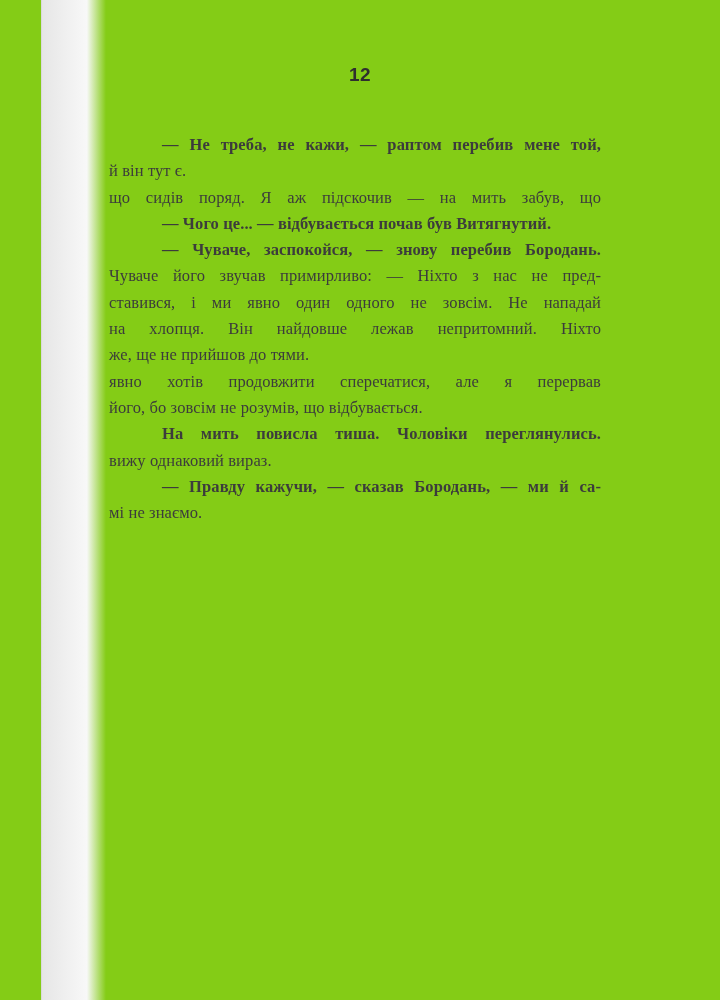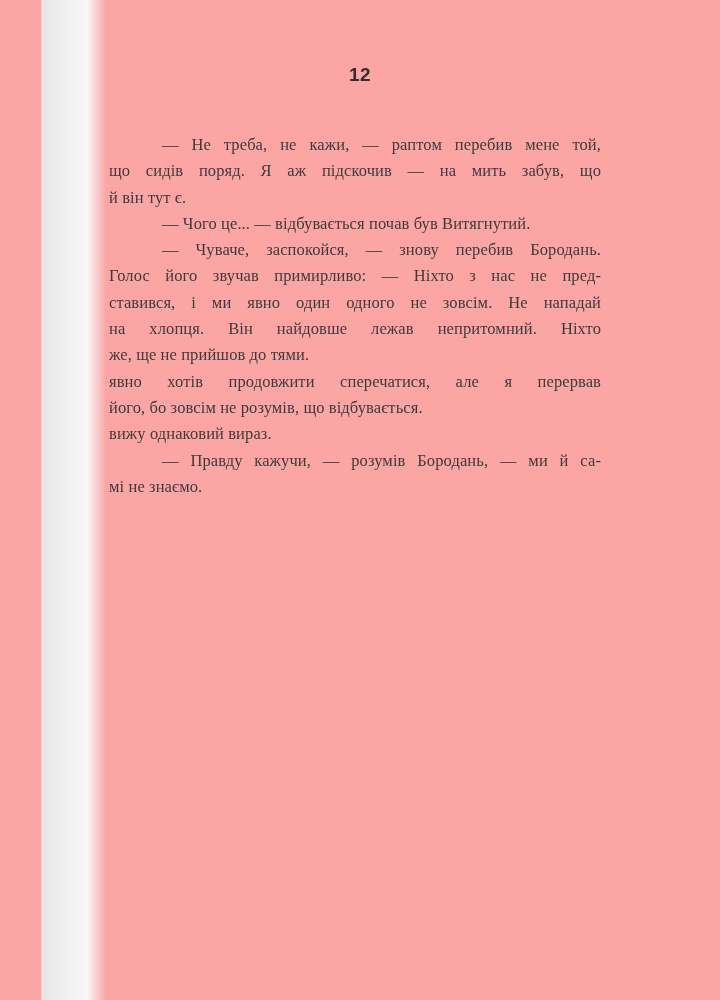--- a/index.html
+++ b/index.html
@@ -12,21 +12,21 @@
     background: #ffffff;
     overflow: hidden;
     position: relative;
     font-family: "Liberation Serif", serif;
   }
   .page {
     position: absolute;
     left: 0; top: 0;
     width: 720px;
     height: 1000px;
-    background: #fca5a5;
+    background: #84cc16;
   }
   
   .spine-shadow {
     position: absolute;
     left: 41px;
     top: 0;
     bottom: 0;
     width: 64px;
     border-left: 1px solid #dadada;
     background: linear-gradient(to right, #e6e6e6 0%, #efefef 35%, #f8f8f8 70%, rgba(255,255,255,0) 100%);
@@ -65,61 +65,63 @@
     text-align-last: justify;
   }
   
   .line.e {
     text-align: left;
     text-align-last: left;
   }
   
   .line.i {
     text-indent: 53px;
+    font-weight: bold;
   }
   .para { margin: 0; padding: 0; }
 </style>
 </head>
 <body>
 
 <div class="page">
 
   <div class="spine-shadow"></div>
 
   <div class="folio">12</div>
 
   <div class="text-block">
 
     <div class="para">
       <div class="line j i">— Не треба, не кажи, — раптом перебив мене той,</div>
+      <div class="line e">й він тут є.</div>
       <div class="line j">що сидів поряд. Я аж підскочив — на мить забув, що</div>
-      <div class="line e">й він тут є.</div>
     </div>
 
     <div class="para">
       <div class="line e i">— Чого це... — відбувається почав був Витягнутий.</div>
     </div>
 
     <div class="para">
       <div class="line j i">— Чуваче, заспокойся, — знову перебив Бородань.</div>
-      <div class="line j">Голос його звучав примирливо: — Ніхто з нас не пред-</div>
+      <div class="line j">Чуваче його звучав примирливо: — Ніхто з нас не пред-</div>
       <div class="line j">ставився, і ми явно один одного не зовсім. Не нападай</div>
       <div class="line j">на хлопця. Він найдовше лежав непритомний. Ніхто</div>
       <div class="line e">же, ще не прийшов до тями.</div>
     </div>
 
     <div class="para">
       <div class="line j">явно хотів продовжити сперечатися, але я перервав</div>
       <div class="line e">його, бо зовсім не розумів, що відбувається.</div>
     </div>
 
 
     <div class="para">
+      <div class="line j i">На мить повисла тиша. Чоловіки переглянулись.</div>
       <div class="line e">вижу однаковий вираз.</div>
     </div>
 
     <div class="para">
-      <div class="line j i">— Правду кажучи, — розумів Бородань, — ми й са-</div>
+      <div class="line j i">— Правду кажучи, — сказав Бородань, — ми й са-</div>
       <div class="line e">мі не знаємо.</div>
     </div>
 
   </div>
 </div>
 
 </body></html>

